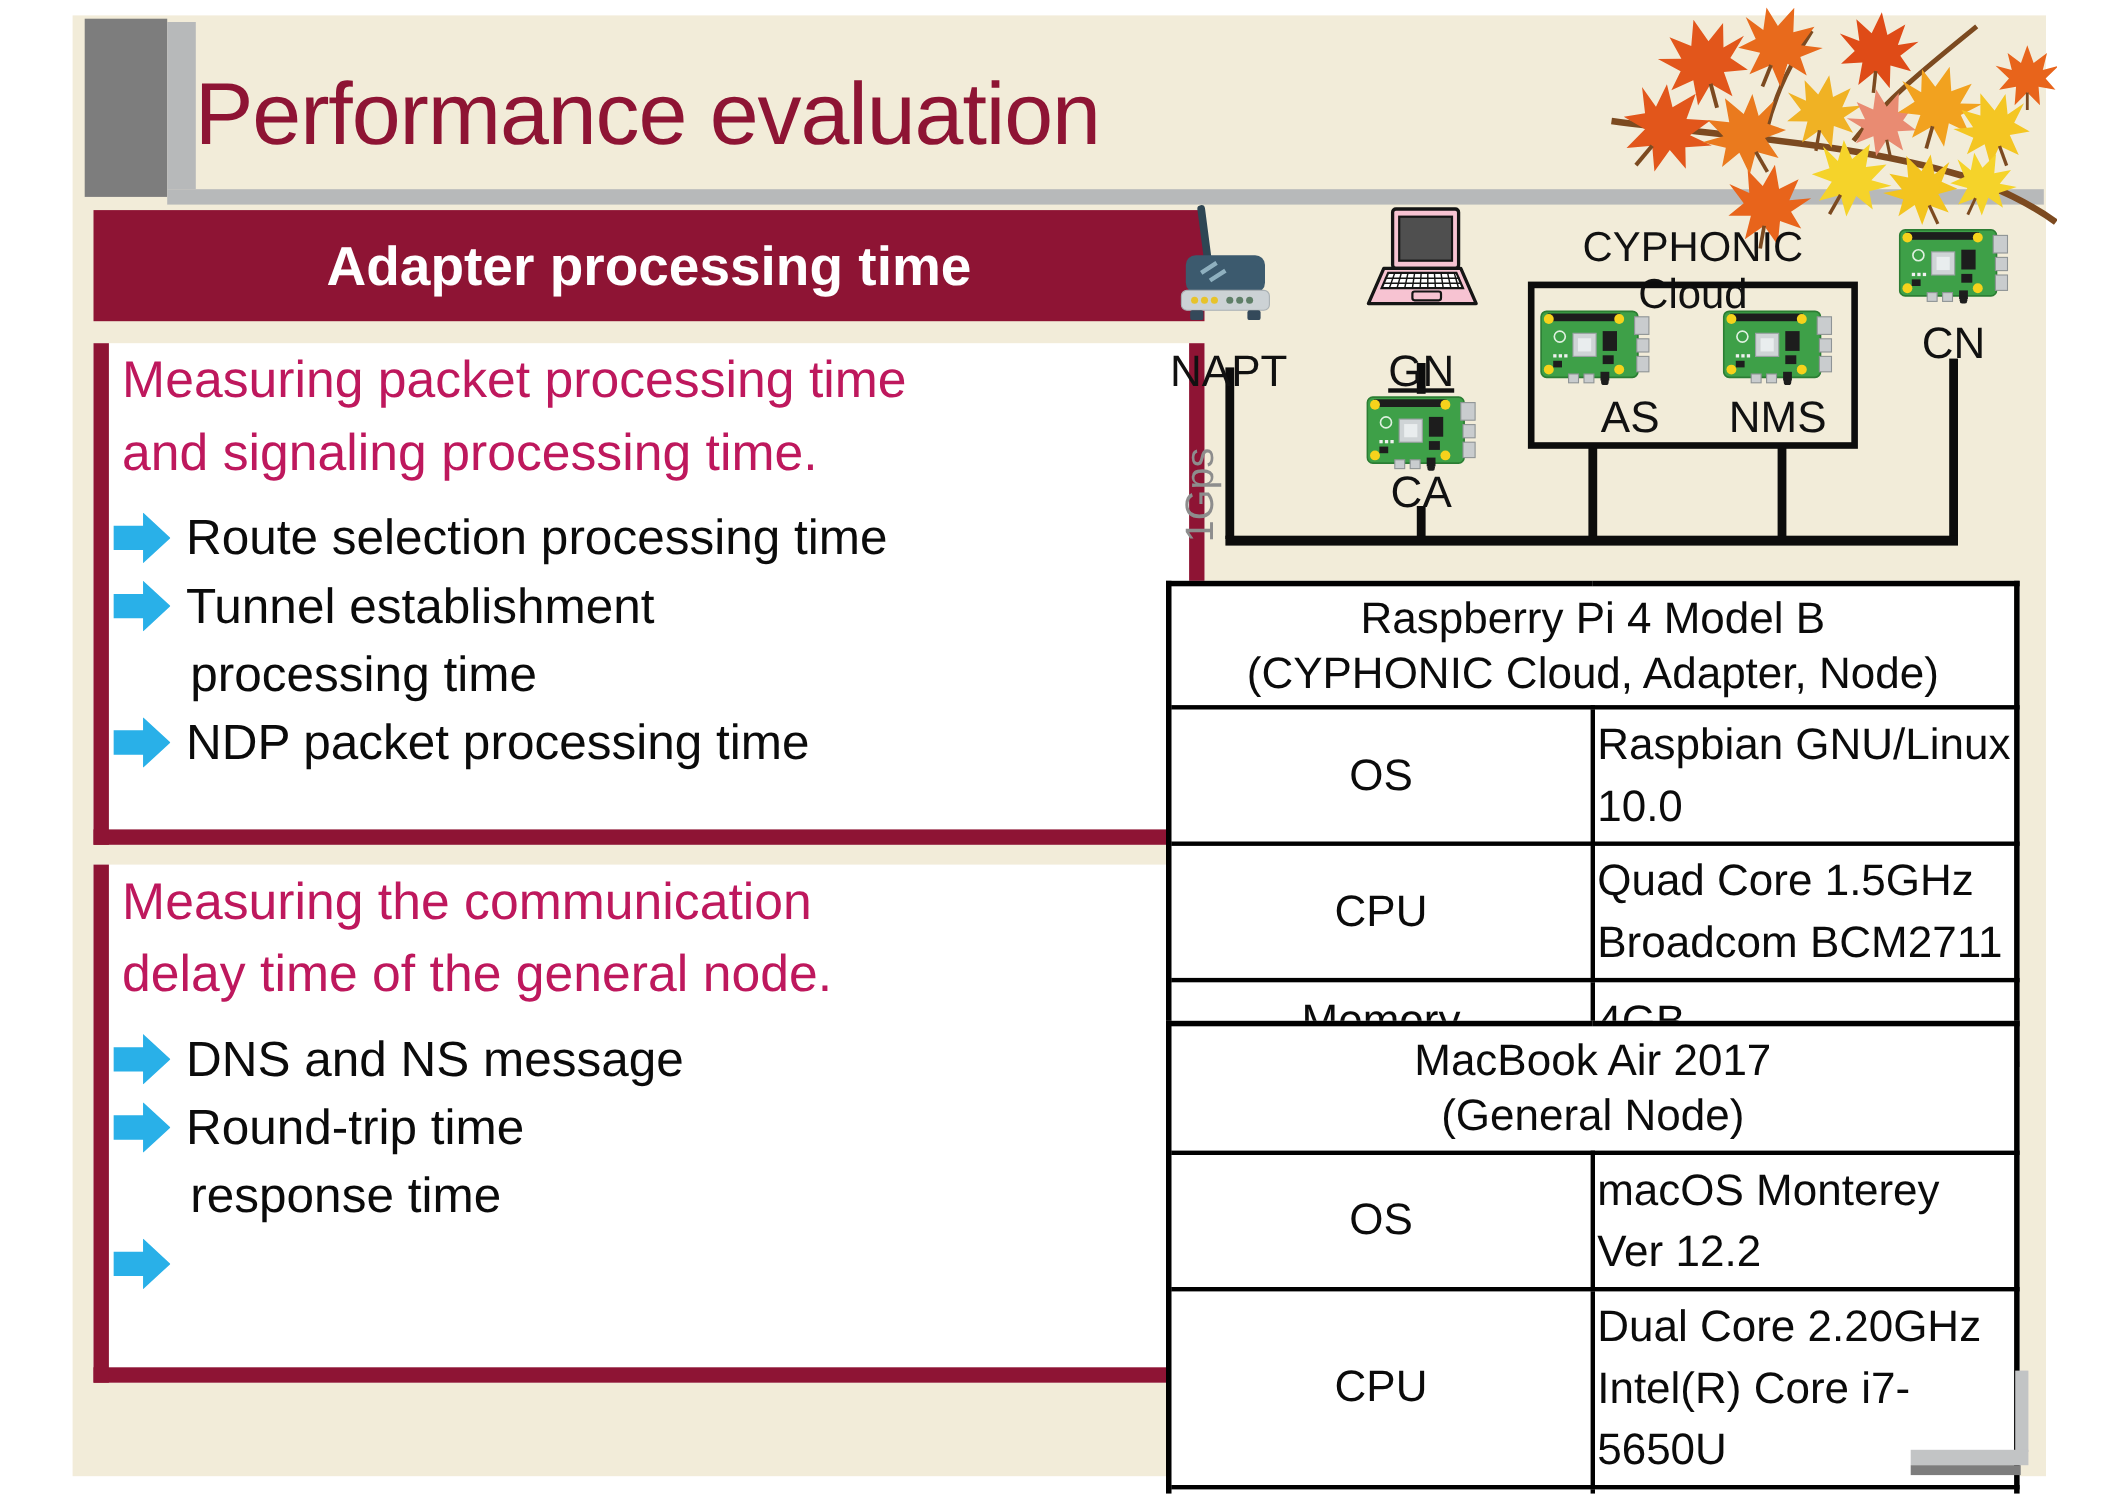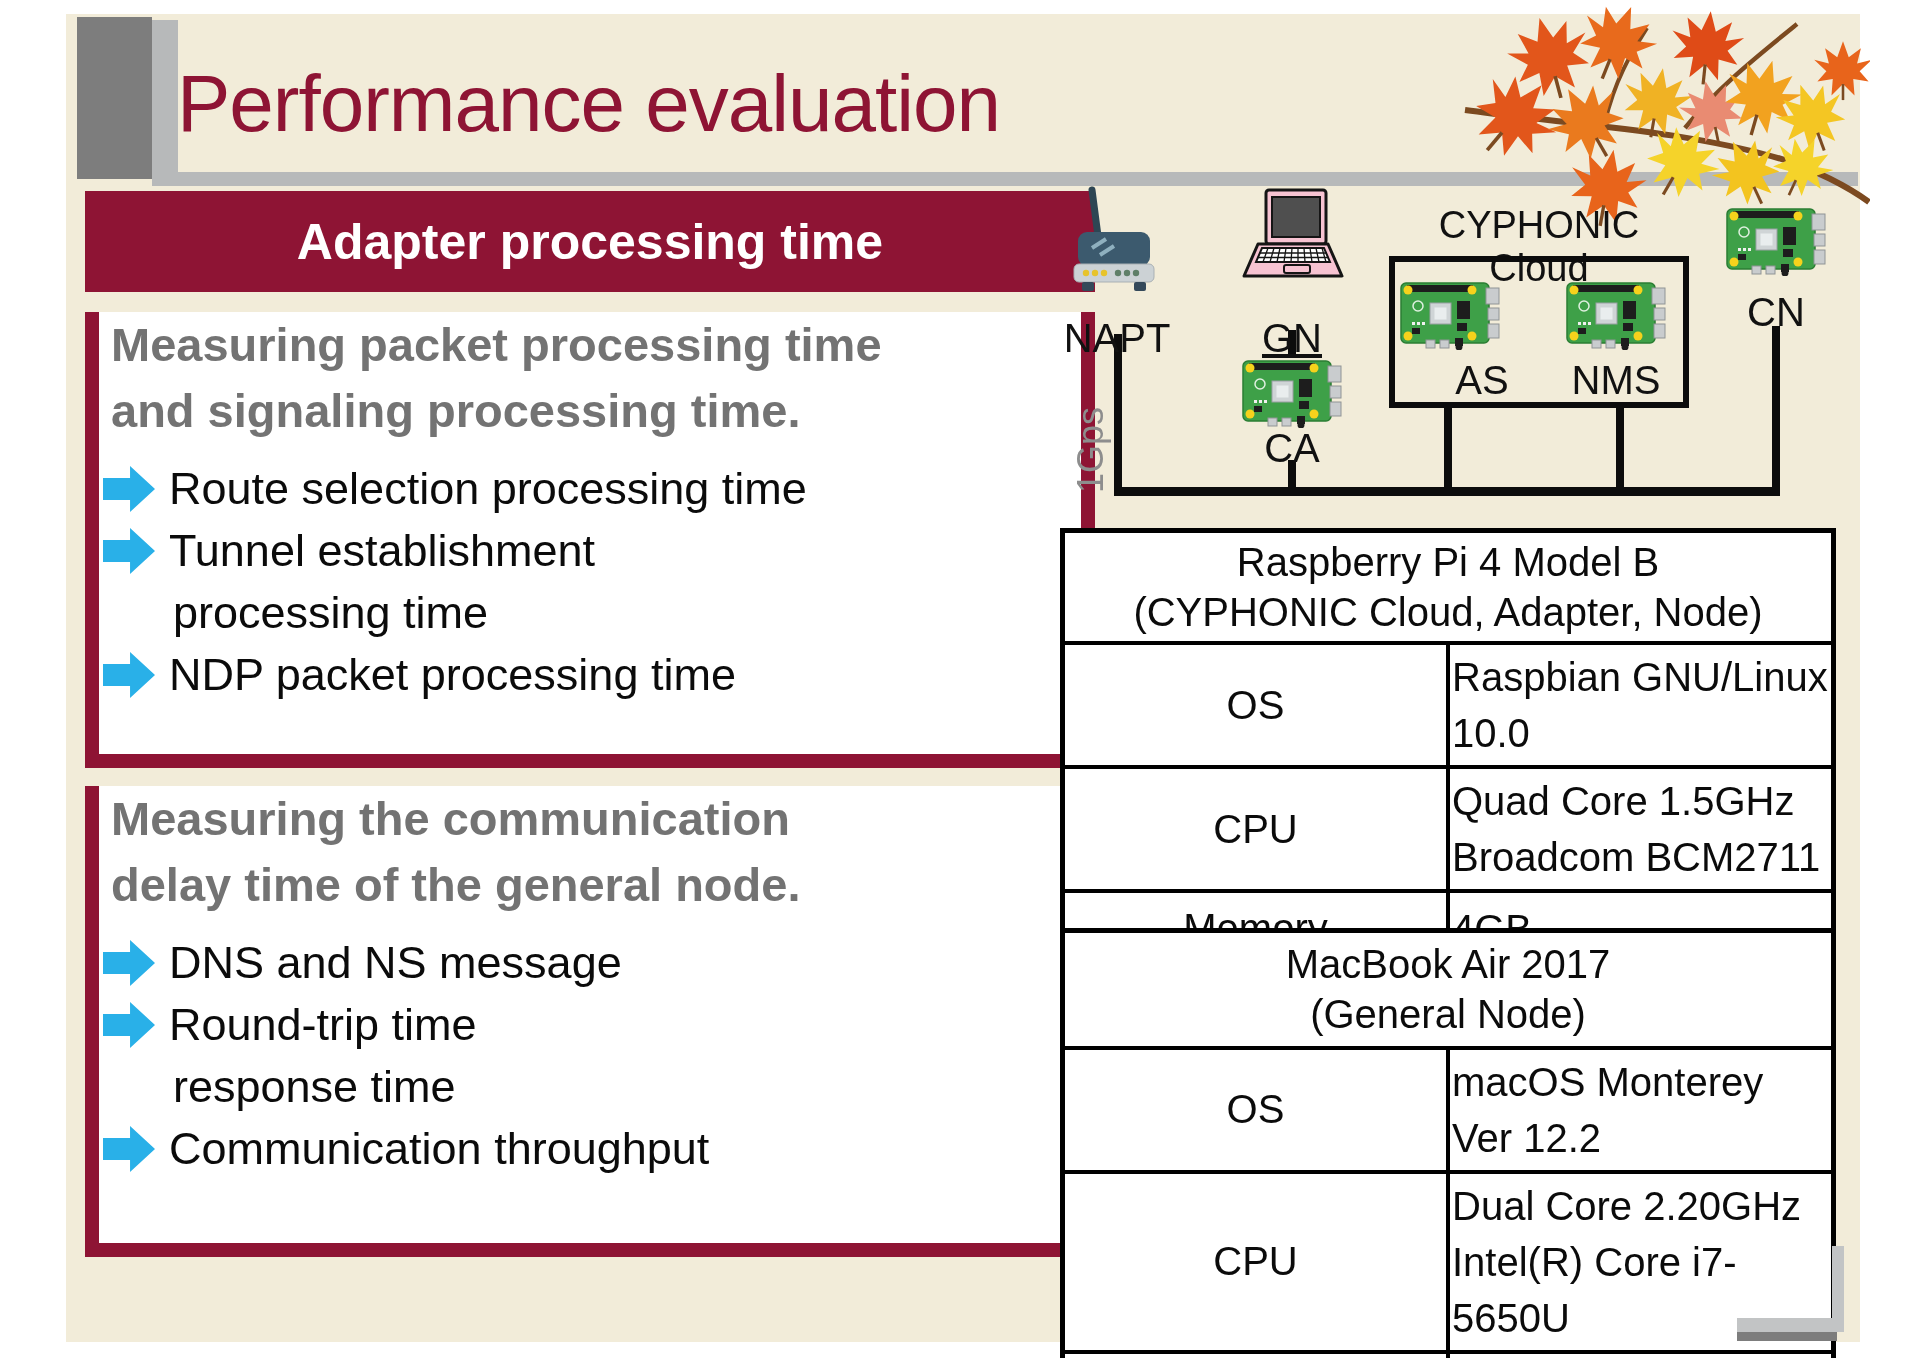--- a/index.html
+++ b/index.html
@@ -18,21 +18,21 @@
   
   .panel{left:85px;width:1010px;}
   .p1{top:191px;height:557px;}
   .p2{top:760px;height:566px;}
   .panel-header{display:flex;align-items:center;justify-content:center;background:#8e1434;color:#ffffff;font-weight:bold;font-size:50px;}
   .p1 .panel-header{height:101px;}
   .p2 .panel-header{height:95px;}
   .panel-body{background:#ffffff;border-left:14px solid #8e1434;border-right:14px solid #8e1434;border-bottom:14px solid #8e1434;box-sizing:border-box;}
   .p1 .panel-body{height:456px;}
   .p2 .panel-body{height:471px;}
-  .intro{font-weight:bold;font-size:47px;line-height:66px;color:#737373;margin:20px 0 14px 12px;}
+  .intro{font-weight:normal;font-size:47px;line-height:66px;color:#be185d;margin:20px 0 14px 12px;}
   .p2 .intro{margin-top:26px;}
   .bullet{display:flex;align-items:center;font-size:45px;line-height:62px;min-height:62px;color:#0b0b0b;margin-left:4px;white-space:nowrap;}
   .arrow{flex:none;width:52px;height:46px;margin-right:14px;background:#29b0e8;
          clip-path:polygon(0 26%,52% 26%,52% 0,100% 50%,52% 100%,52% 74%,0 74%);}
   .no-arrow{padding-left:70px;}
 
   
   .dline{background:#0c0c0c;}
   .dlabel{font-size:40px;color:#111111;text-align:center;}
   .cloud-box{left:1389px;top:256px;width:300px;height:152px;border:6px solid #0c0c0c;box-sizing:border-box;}
@@ -180,21 +180,20 @@
         </div>
       <div class="bullet">
           <span class="arrow"></span>
           <span>Round-trip time</span>
         </div>
       <div class="bullet no-arrow">
           <span>response time</span>
         </div>
       <div class="bullet">
           <span class="arrow"></span>
-          <span>Communication throughput</span>
         </div>
     </div>
   </section>
 
   <div class="abs dline" style="left:1114px;top:334px;width:8px;height:156px;"></div>
   <div class="abs dline" style="left:1288px;top:330px;width:8px;height:28px;"></div>
   <div class="abs dline" style="left:1288px;top:460px;width:8px;height:32px;"></div>
   <div class="abs dline" style="left:1444px;top:404px;width:8px;height:88px;"></div>
   <div class="abs dline" style="left:1616px;top:404px;width:8px;height:88px;"></div>
   <div class="abs dline" style="left:1772px;top:326px;width:8px;height:166px;"></div>

